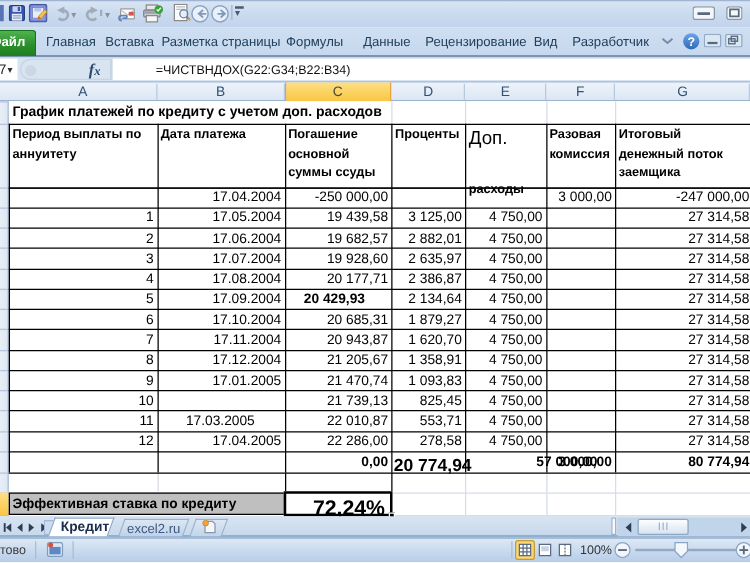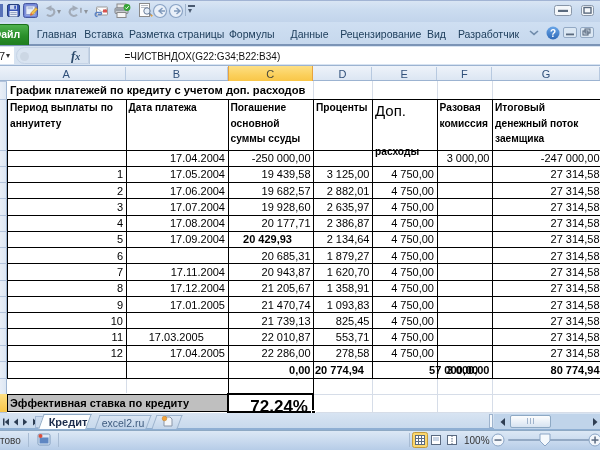--- a/index.html
+++ b/index.html
@@ -235,20 +235,21 @@
 <div class="t" style="left:315.00px;top:217.18px;font-size:11px;color:#000;width:54.50px;text-align:right;">2 386,87</div>
 <div class="t" style="left:374.00px;top:217.18px;font-size:11px;color:#000;width:60.00px;text-align:right;">4 750,00</div>
 <div class="t" style="left:494.00px;top:217.18px;font-size:11px;color:#000;width:105.50px;text-align:right;">27 314,58</div>
 <div class="t" style="left:9.00px;top:233.45px;font-size:11px;color:#000;width:114.00px;text-align:right;">5</div>
 <div class="t" style="left:127.50px;top:233.45px;font-size:11px;color:#000;width:97.50px;text-align:right;">17.09.2004</div>
 <div class="t" style="left:229.50px;top:233.45px;font-size:11px;color:#000;width:76px;text-align:center;font-weight:bold;">20 429,93</div>
 <div class="t" style="left:315.00px;top:233.45px;font-size:11px;color:#000;width:54.50px;text-align:right;">2 134,64</div>
 <div class="t" style="left:374.00px;top:233.45px;font-size:11px;color:#000;width:60.00px;text-align:right;">4 750,00</div>
 <div class="t" style="left:494.00px;top:233.45px;font-size:11px;color:#000;width:105.50px;text-align:right;">27 314,58</div>
 <div class="t" style="left:9.00px;top:249.72px;font-size:11px;color:#000;width:114.00px;text-align:right;">6</div>
+<div class="t" style="left:127.50px;top:249.72px;font-size:11px;color:#000;width:97.50px;text-align:right;">17.10.2004</div>
 <div class="t" style="left:229.50px;top:249.72px;font-size:11px;color:#000;width:81.00px;text-align:right;">20 685,31</div>
 <div class="t" style="left:315.00px;top:249.72px;font-size:11px;color:#000;width:54.50px;text-align:right;">1 879,27</div>
 <div class="t" style="left:374.00px;top:249.72px;font-size:11px;color:#000;width:60.00px;text-align:right;">4 750,00</div>
 <div class="t" style="left:494.00px;top:249.72px;font-size:11px;color:#000;width:105.50px;text-align:right;">27 314,58</div>
 <div class="t" style="left:9.00px;top:265.99px;font-size:11px;color:#000;width:114.00px;text-align:right;">7</div>
 <div class="t" style="left:127.50px;top:265.99px;font-size:11px;color:#000;width:97.50px;text-align:right;">17.11.2004</div>
 <div class="t" style="left:229.50px;top:265.99px;font-size:11px;color:#000;width:81.00px;text-align:right;">20 943,87</div>
 <div class="t" style="left:315.00px;top:265.99px;font-size:11px;color:#000;width:54.50px;text-align:right;">1 620,70</div>
 <div class="t" style="left:374.00px;top:265.99px;font-size:11px;color:#000;width:60.00px;text-align:right;">4 750,00</div>
 <div class="t" style="left:494.00px;top:265.99px;font-size:11px;color:#000;width:105.50px;text-align:right;">27 314,58</div>
@@ -275,21 +276,21 @@
 <div class="t" style="left:315.00px;top:331.07px;font-size:11px;color:#000;width:54.50px;text-align:right;">553,71</div>
 <div class="t" style="left:374.00px;top:331.07px;font-size:11px;color:#000;width:60.00px;text-align:right;">4 750,00</div>
 <div class="t" style="left:494.00px;top:331.07px;font-size:11px;color:#000;width:105.50px;text-align:right;">27 314,58</div>
 <div class="t" style="left:9.00px;top:347.34px;font-size:11px;color:#000;width:114.00px;text-align:right;">12</div>
 <div class="t" style="left:127.50px;top:347.34px;font-size:11px;color:#000;width:97.50px;text-align:right;">17.04.2005</div>
 <div class="t" style="left:229.50px;top:347.34px;font-size:11px;color:#000;width:81.00px;text-align:right;">22 286,00</div>
 <div class="t" style="left:315.00px;top:347.34px;font-size:11px;color:#000;width:54.50px;text-align:right;">278,58</div>
 <div class="t" style="left:374.00px;top:347.34px;font-size:11px;color:#000;width:60.00px;text-align:right;">4 750,00</div>
 <div class="t" style="left:494.00px;top:347.34px;font-size:11px;color:#000;width:105.50px;text-align:right;">27 314,58</div>
 <div class="t" style="left:229.50px;top:363.81px;font-size:11px;color:#000;font-weight:bold;width:81.00px;text-align:right;">0,00</div>
-<div class="t" style="left:315.00px;top:363.81px;font-size:11px;color:#000;font-weight:bold;width:54.50px;text-align:left;">20 774,94</div>
+<div class="t" style="left:315.00px;top:363.81px;font-size:14px;color:#000;font-weight:bold;width:54.50px;text-align:right;">20 774,94</div>
 <div class="t" style="left:374.00px;top:363.81px;font-size:11px;color:#000;font-weight:bold;width:60.00px;text-align:right;margin-left:44px;">57 000,00</div>
 <div class="t" style="left:438.50px;top:363.81px;font-size:11px;color:#000;font-weight:bold;width:51.00px;text-align:right;">3 000,00</div>
 <div class="t" style="left:494.00px;top:363.81px;font-size:11px;color:#000;font-weight:bold;width:105.50px;text-align:right;">80 774,94</div>
 <div style="left:7px;top:393.50px;width:220.5px;height:18.50px;background:#bfbfbf;border:1px solid #000;"></div>
 <div class="t" style="left:10.00px;top:397.30px;font-size:11px;color:#000;font-weight:bold;">Эффективная ставка по кредиту</div>
 <div style="left:226.5px;top:392.50px;width:87.5px;height:20.50px;background:#fff;border:2px solid #000;"></div>
 <div class="t" style="left:229.50px;top:397.30px;font-size:17px;color:#000;font-weight:bold;width:78.50px;text-align:right;">72,24%</div>
 <div style="left:311px;top:410.00px;width:5px;height:5px;background:#000;border:1px solid #fff;"></div>
 <div style="left:0;top:413px;width:600px;height:17px;background:linear-gradient(#d8e4f2,#c6d8ec);"></div>
 <div style="left:0;top:427.5px;width:600px;height:2.5px;background:#8fafd3;"></div>

